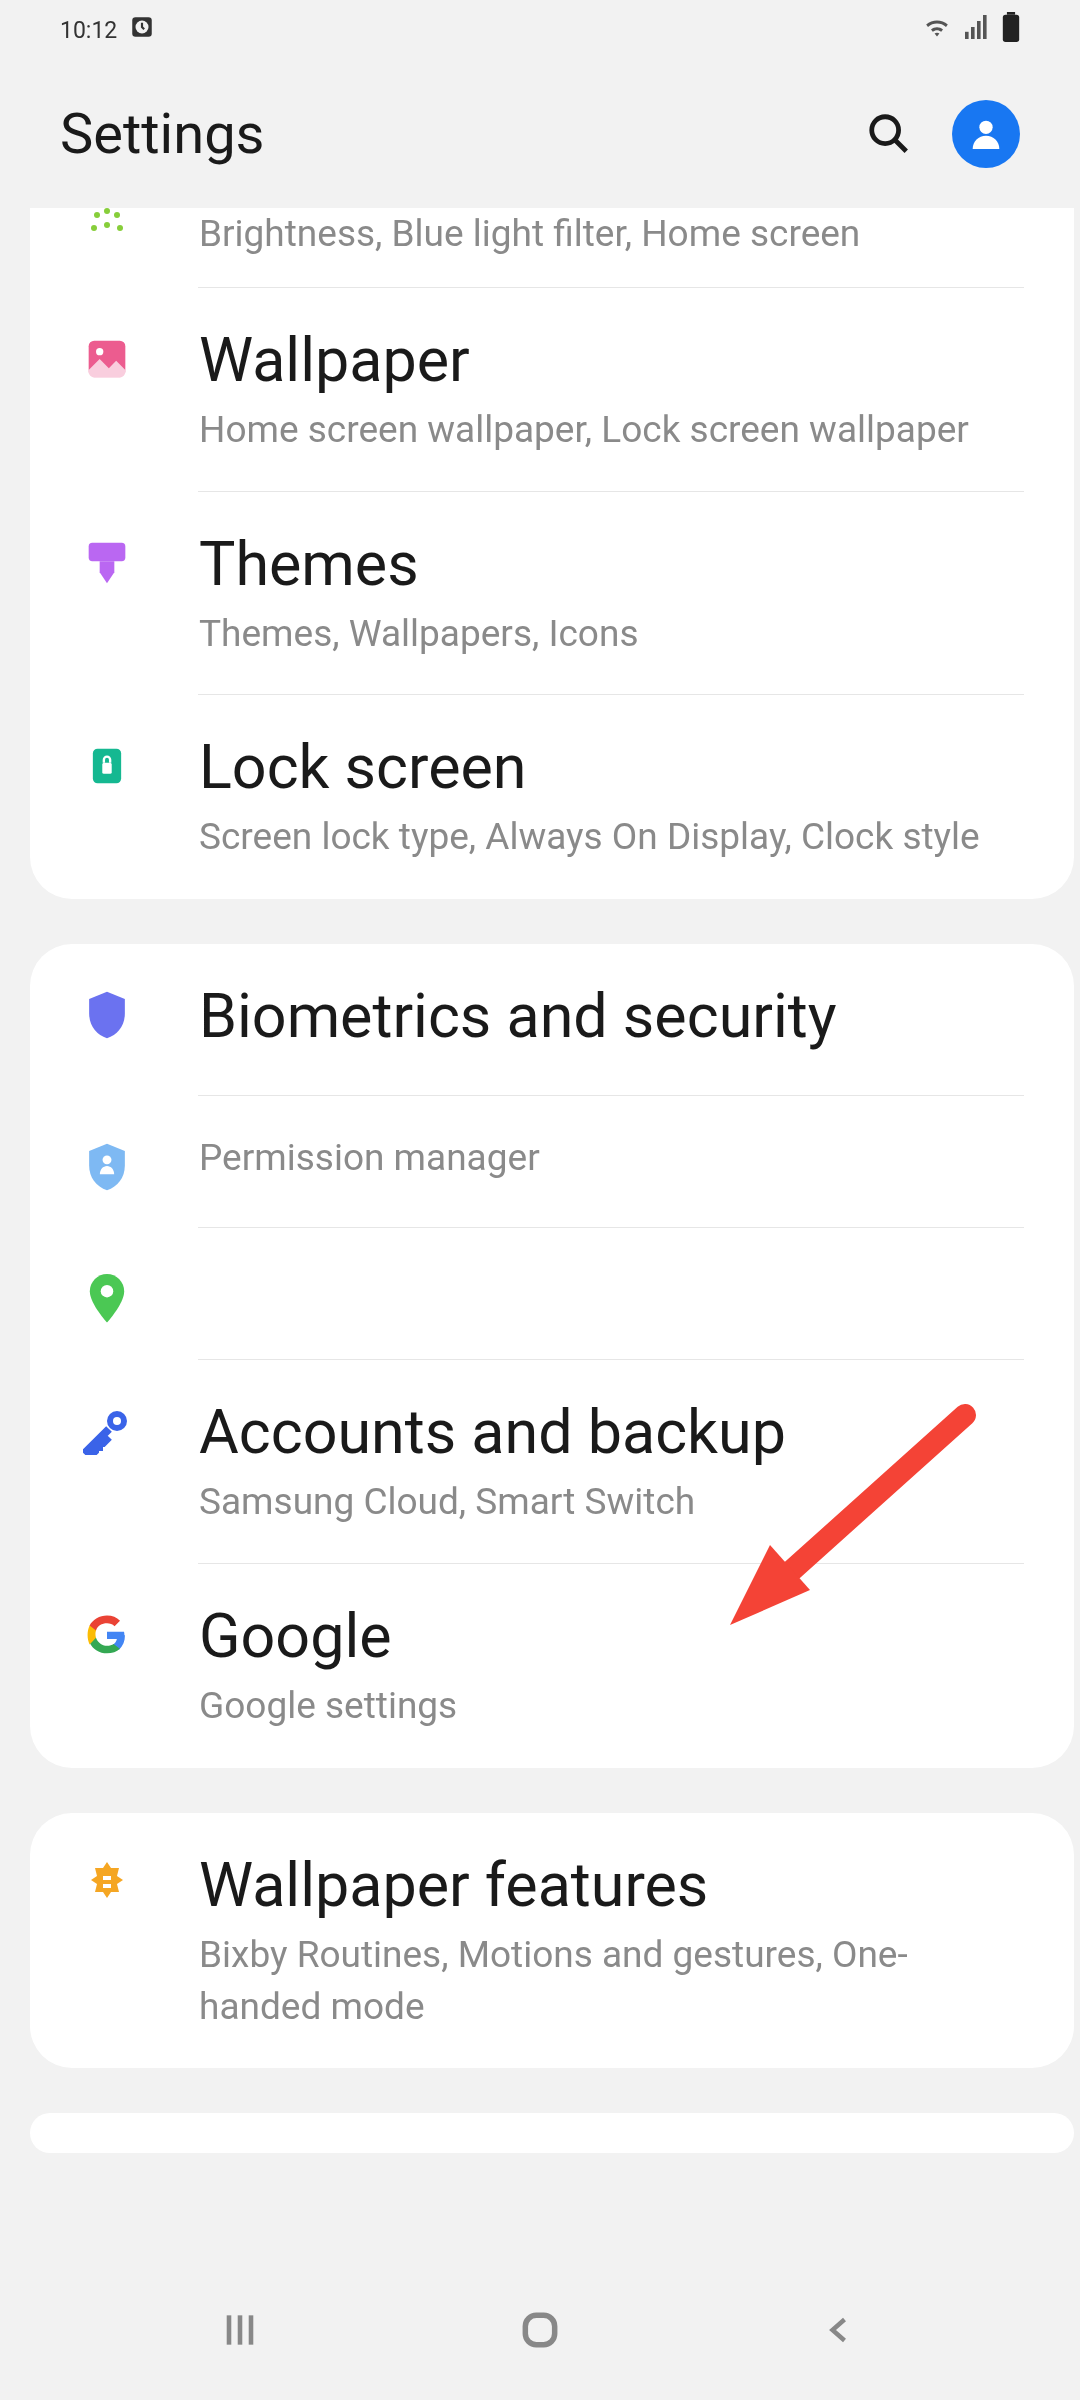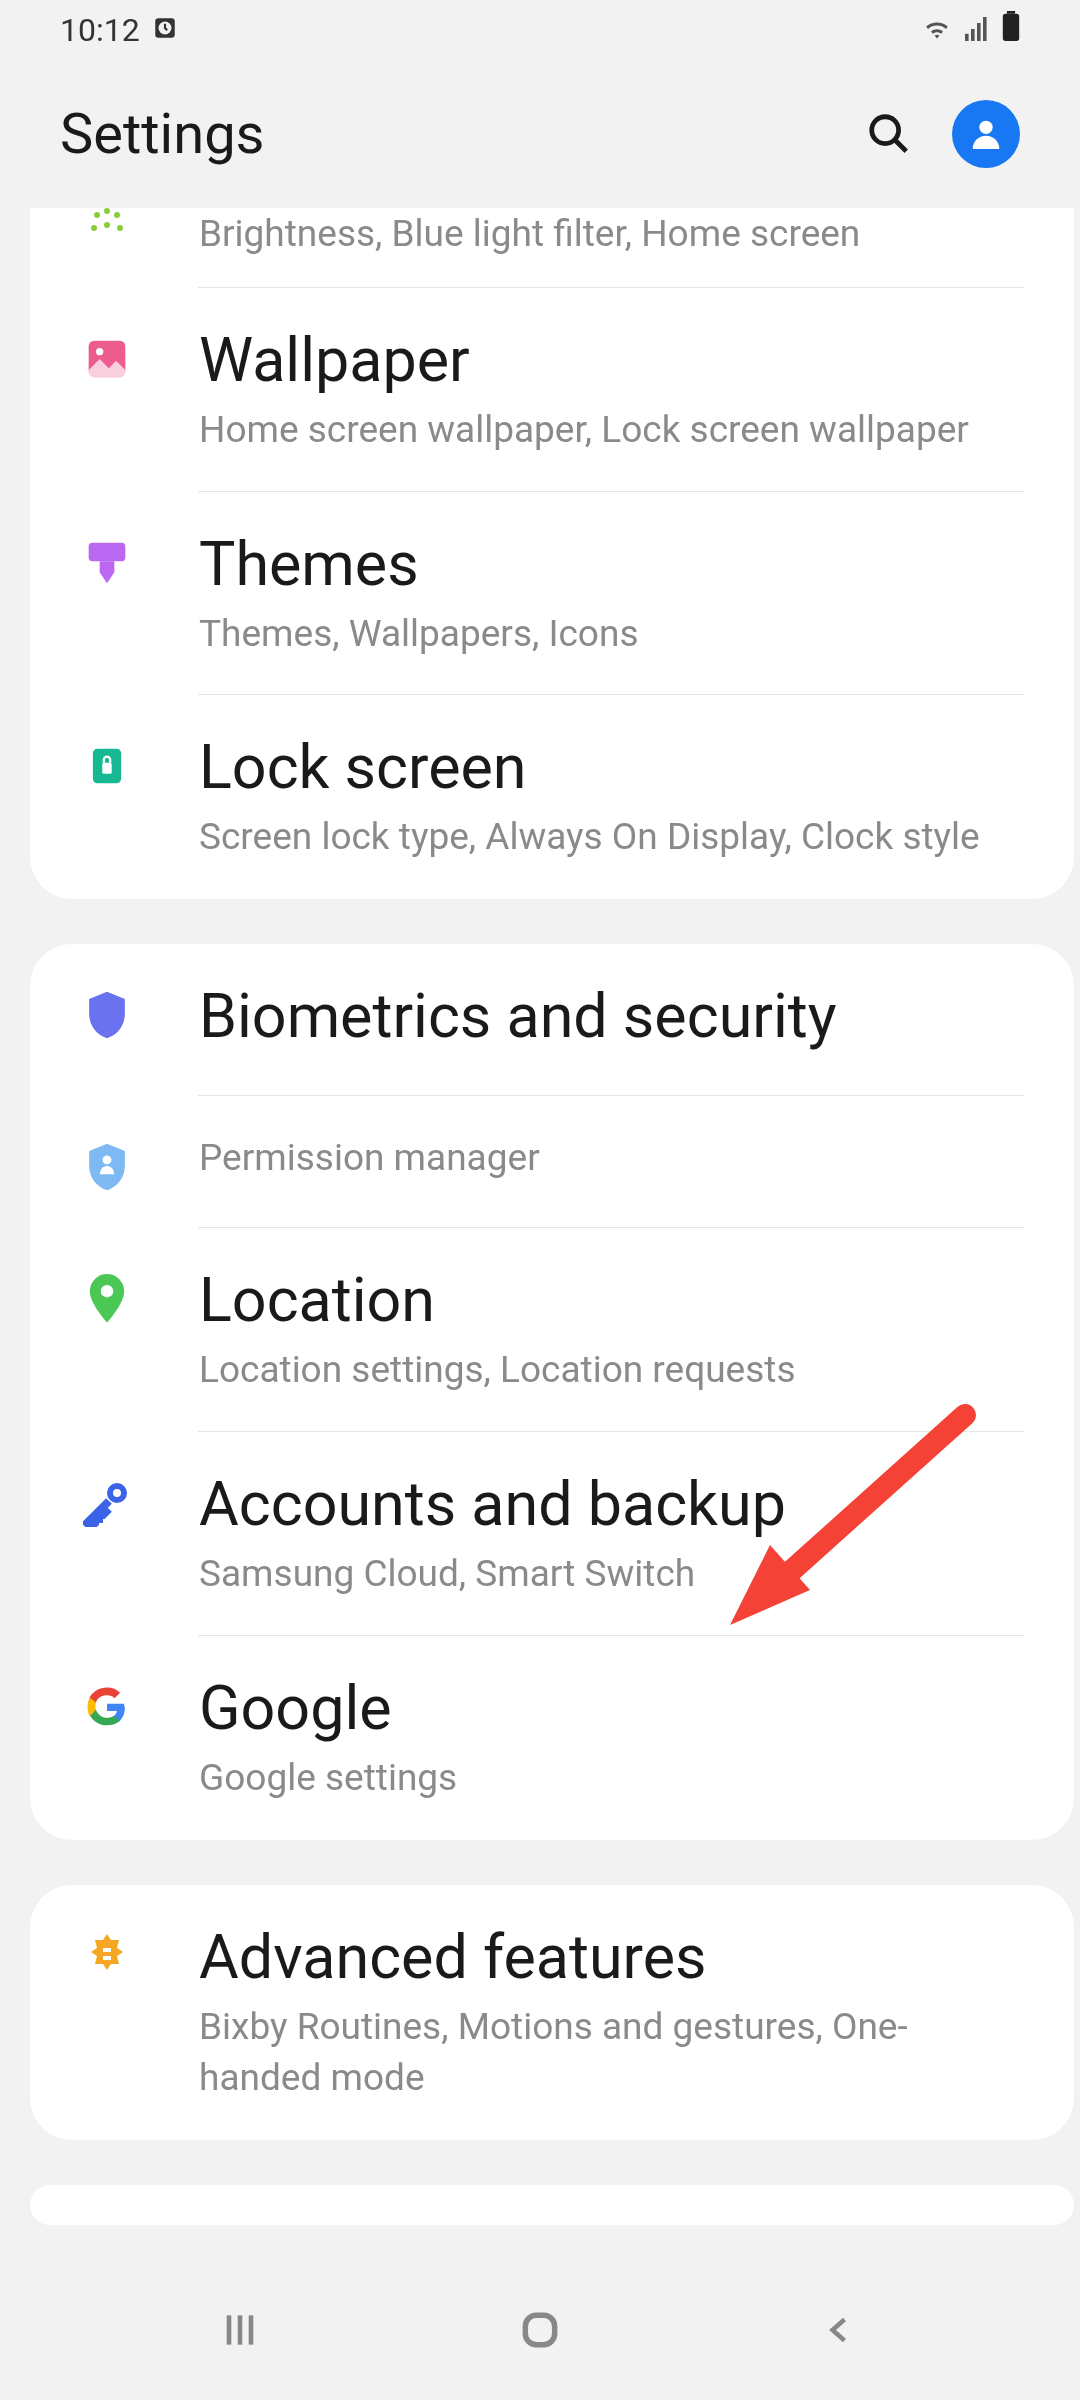--- a/index.html
+++ b/index.html
@@ -10,21 +10,21 @@
       background: #f2f2f2;
       overflow: hidden;
       position: relative;
     }
     .status-bar {
       height: 60px;
       display: flex;
       align-items: center;
       justify-content: space-between;
       padding: 17px 60px;
-      font-size: 32px;
+      font-size: 23px;
       color: #333;
       background: #f2f2f2;
     }
     .status-left {
       display: flex;
       align-items: center;
       gap: 12px;
     }
     .status-right {
       display: flex;
@@ -293,24 +293,20 @@
       </div>
       <div class="divider"></div>
     </div>
     <div class="list-item">
       <div class="item-icon">
         <svg width="38" height="50" viewBox="0 0 24 32" fill="#4bc854">
               <path d="M12 0C6 0 1 5 1 11c0 8 11 20 11 20s11-12 11-20c0-6-5-11-11-11z"></path>
               <circle cx="12" cy="11" r="4" fill="#fff"></circle>
             </svg>
       </div>
-      <div class="item-content">
-        <div class="item-title">Location</div>
-        <div class="item-subtitle">Location settings, Location requests</div>
-      </div>
       <div class="divider"></div>
     </div>
     <div class="list-item">
       <div class="item-icon">
         <svg width="48" height="48" viewBox="0 0 24 24" fill="#3a63e8">
               <circle cx="17" cy="7" r="5"></circle>
               <circle cx="17" cy="7" r="2" fill="#fff"></circle>
               <path d="M13 11L2 22l2 2 2-2v-2h2v-2h2l3-3" stroke="#3a63e8" stroke-width="4" fill="none"></path>
             </svg>
       </div>
@@ -340,21 +336,21 @@
   <div class="card">
     <div class="list-item">
       <div class="item-icon">
         <svg width="48" height="48" viewBox="0 0 24 24" fill="#f5a623">
               <path d="M12 1l2 3h4l-1 4 3 2-3 2 1 4h-4l-2 3-2-3H6l1-4-3-2 3-2-1-4h4l2-3z"></path>
               <rect x="10" y="8" width="4" height="2" fill="#fff"></rect>
               <rect x="10" y="12" width="4" height="2" fill="#fff"></rect>
             </svg>
       </div>
       <div class="item-content">
-        <div class="item-title">Advanced features</div>
+        <div class="item-title">Wallpaper features</div>
         <div class="item-subtitle">Bixby Routines, Motions and gestures, One-handed mode</div>
       </div>
 
     </div>
   </div>
 
   <div class="card" style="height:40px;"></div>
 
 </div>
 </div>

